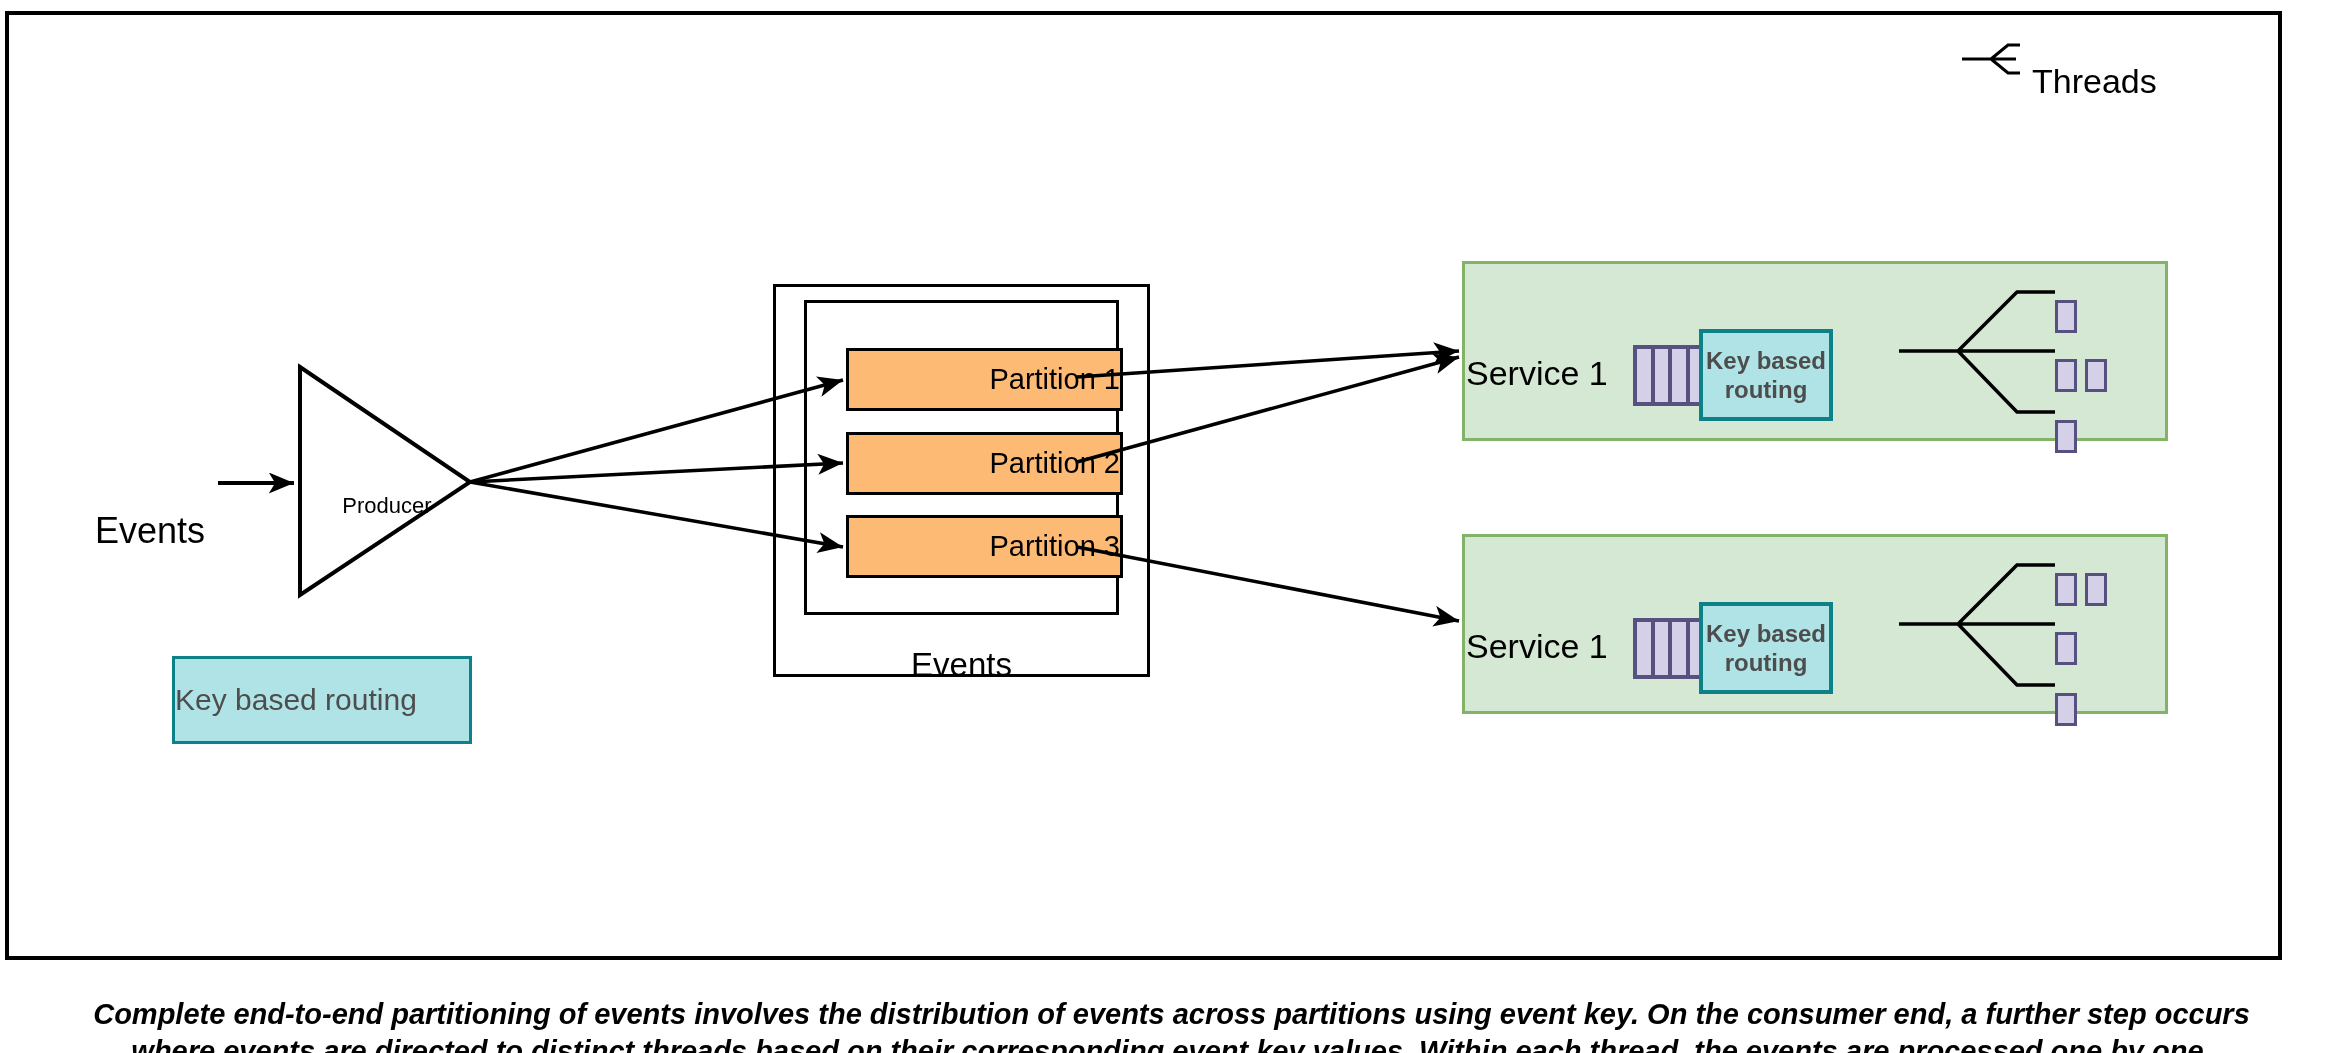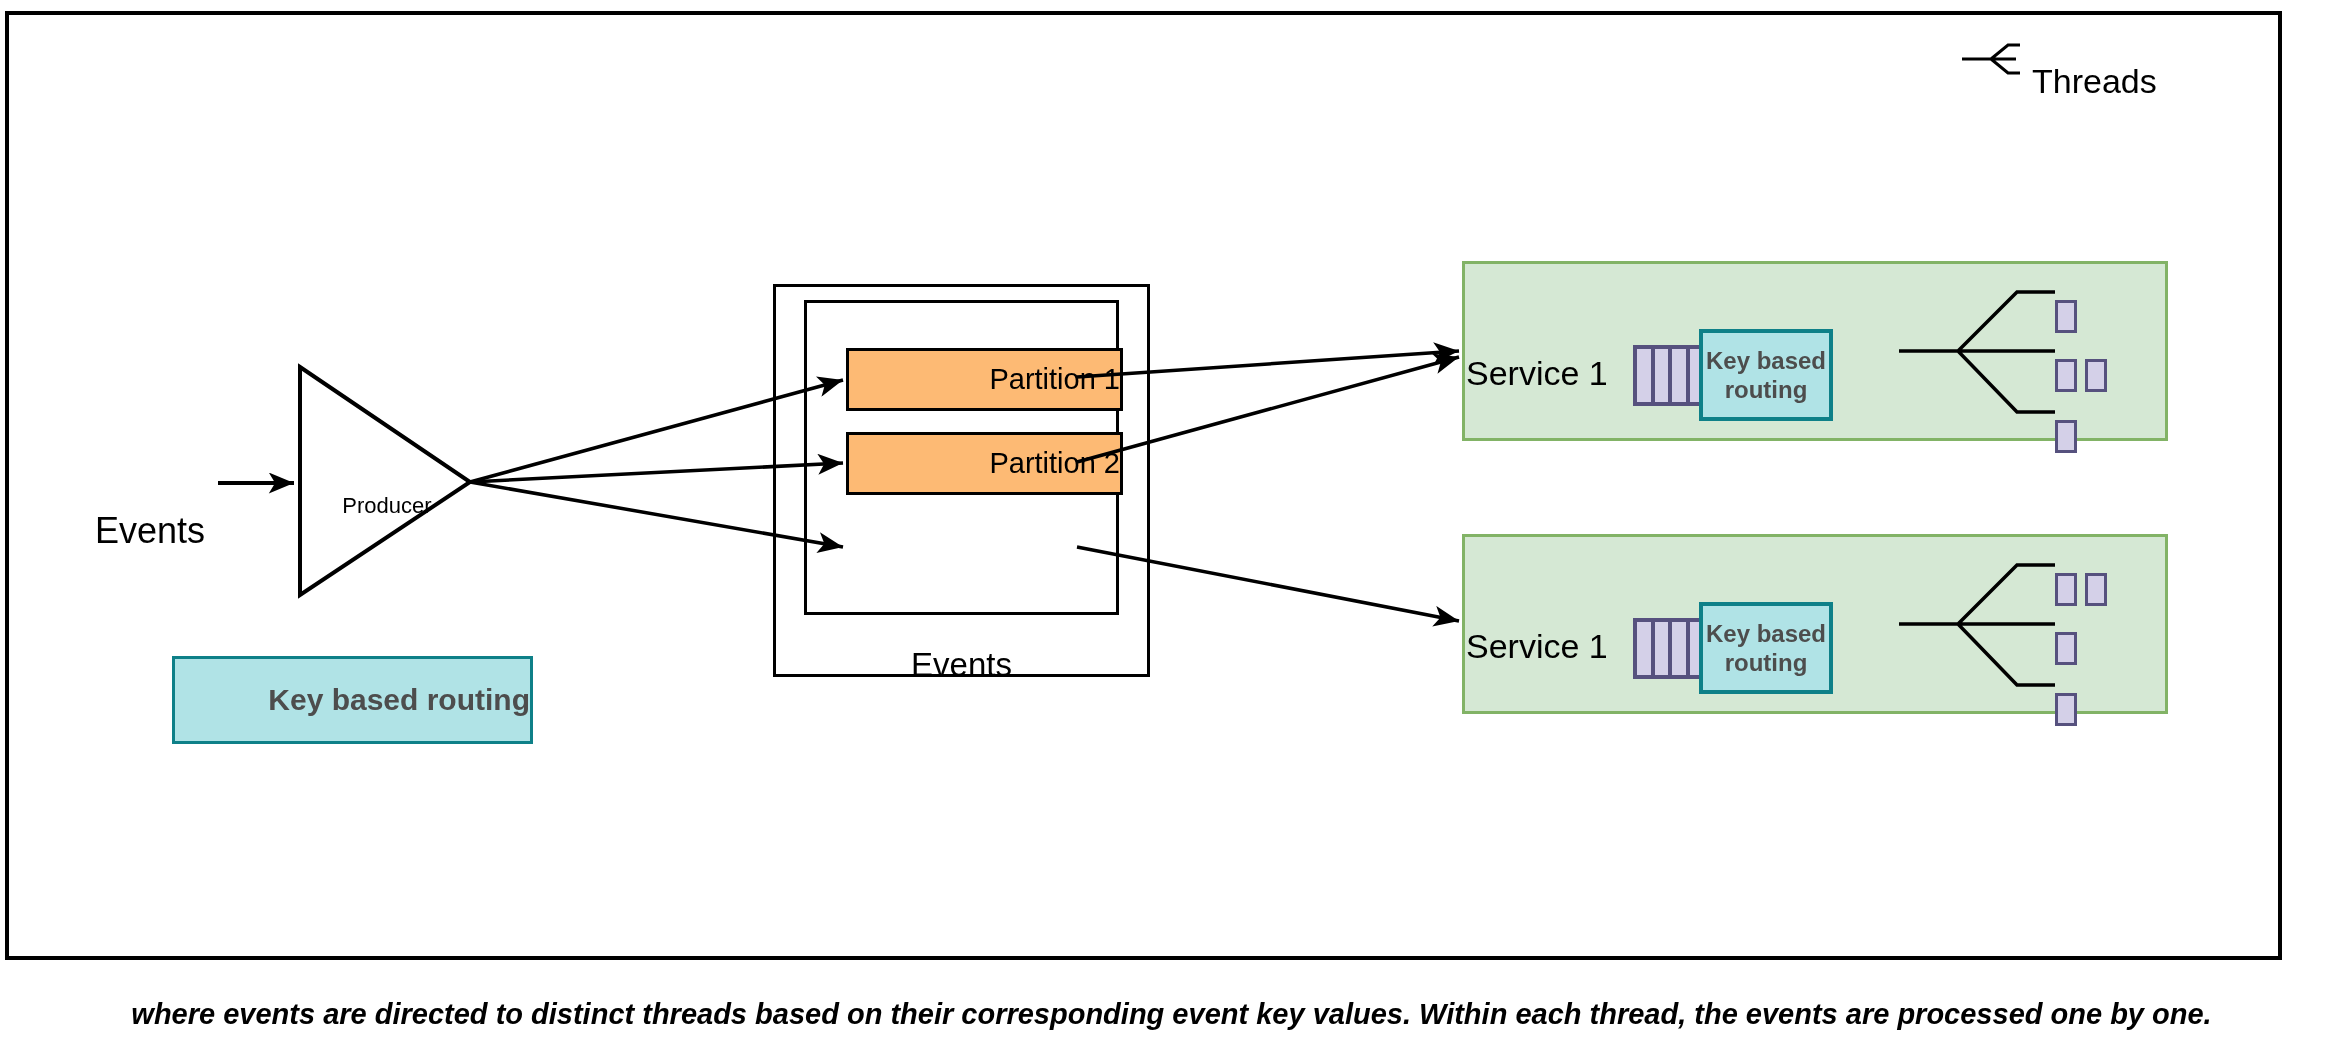--- a/index.html
+++ b/index.html
@@ -24,23 +24,23 @@
   #frame{left:5px;top:11px;width:2277px;height:949px;border:4px solid var(--ink);background:#fff;}
 
   
   .legend-label{left:2032px;top:38px;font-size:34px;}
 
   
   .events-label{left:65px;top:486px;width:170px;text-align:center;font-size:36px;}
   .producer-label{left:312px;top:469px;width:150px;text-align:center;font-size:22px;}
 
   
-  .kbr-left{left:172px;top:632px;width:361px;height:88px;background:var(--teal-fill);
-    border:3px solid var(--teal-border);display:flex;align-items:center;justify-content:flex-end;
-    font-size:30px;font-weight:bold;color:var(--gray-text);}
+  .kbr-left{left:172px;top:632px;width:300px;height:88px;background:var(--teal-fill);
+    border:3px solid var(--teal-border);display:flex;align-items:center;justify-content:flex-start;
+    font-size:30px;font-weight:normal;color:var(--gray-text);}
 
   
   .topic-outer{left:773px;top:284px;width:377px;height:393px;border:3px solid var(--ink);background:#fff;}
   .topic-inner{left:804px;top:300px;width:315px;height:315px;border:3px solid var(--ink);background:#fff;}
   .topic-label{left:773px;top:622px;width:377px;text-align:center;font-size:33px;}
   .partition{left:846px;width:277px;height:63px;border:3px solid var(--ink);background:#fdba74;
     display:flex;align-items:center;justify-content:flex-end;font-size:29px;}
   .p1{top:348px;} .p2{top:432px;} .p3{top:515px;}
 
   
@@ -81,20 +81,23 @@
 
   <div id="frame" class="abs z-box"></div>
 
   <div class="abs z-box topic-outer"></div>
   <div class="abs z-box topic-inner"></div>
   <div class="abs z-box partition p1">
     <span>Partition 1</span>
   </div>
   <div class="abs z-box partition p2">
     <span>Partition 2</span>
+  </div>
+  <div class="abs z-box partition p3">
+    <span>Partition 3</span>
   </div>
 
   <div class="abs z-box service svc-top"></div>
   <div class="abs z-box service svc-bottom"></div>
 
   <svg id="wires" width="2343" height="1053" viewBox="0 0 2343 1053">
     <defs>
       <marker id="arrow" viewBox="0 0 12 10" refX="12" refY="5" markerWidth="26" markerHeight="21" orient="auto" markerUnits="userSpaceOnUse">
         <path d="M0,0 L12,5 L0,10 L3,5 Z" fill="#000"></path>
       </marker>
@@ -170,16 +173,17 @@
       <span class="trect"></span>
     </div>
   <div class="abs z-top trects tr-e">
       <span class="trect"></span>
     </div>
   <div class="abs z-top trects tr-f">
       <span class="trect"></span>
     </div>
 
   <div class="abs z-top caption">
+    <div>Complete end-to-end partitioning of events involves the distribution of events across partitions using event key. On the consumer end, a further step occurs</div>
     <div>where events are directed to distinct threads based on their corresponding event key values. Within each thread, the events are processed one by one.</div>
   </div>
 
 </div>
 
 </body></html>

